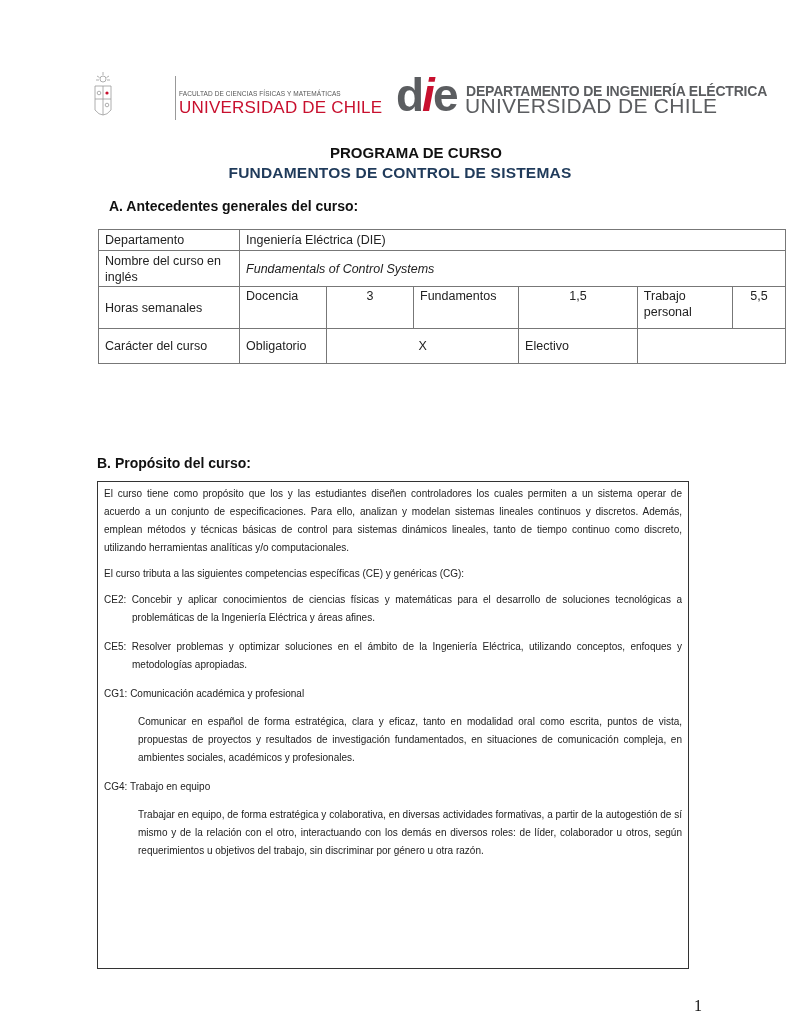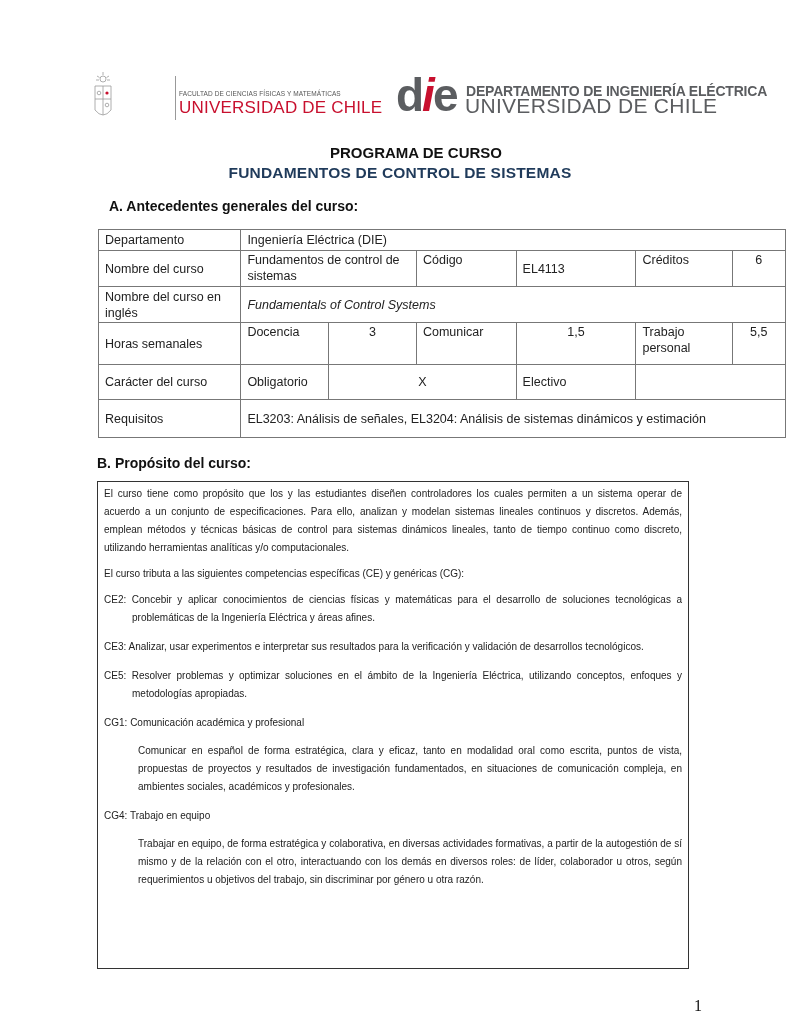--- a/index.html
+++ b/index.html
@@ -96,65 +96,50 @@
       <col style="width:40px">
       <col style="width:41px">
       <col style="width:45px">
   </colgroup>
   <tbody>
       <tr style="height:21px">
     <td>Departamento</td>
     <td colspan="10">Ingeniería Eléctrica (DIE)</td>
   </tr>
   <tr style="height:36px">
-    <td>Nombre del curso</td>
-    <td colspan="3" class="top">Fundamentos de control de sistemas</td>
-    <td colspan="2" class="top">Código</td>
-    <td colspan="2">EL4113</td>
-    <td colspan="2" class="top">Créditos</td>
-    <td class="top center">6</td>
-  </tr>
-  <tr style="height:36px">
     <td>Nombre del curso en inglés</td>
     <td colspan="10" class="it">Fundamentals of Control Systems</td>
   </tr>
   <tr style="height:42px">
     <td>Horas semanales</td>
     <td class="top">Docencia</td>
     <td colspan="2" class="top center">3</td>
-    <td colspan="2" class="top">Comunicar</td>
+    <td colspan="2" class="top">Fundamentos</td>
     <td colspan="2" class="top center">1,5</td>
     <td colspan="2" class="top">Trabajo personal</td>
     <td class="top center">5,5</td>
   </tr>
   <tr style="height:35px">
     <td>Carácter del curso</td>
     <td>Obligatorio</td>
     <td colspan="4" class="center">X</td>
     <td colspan="2">Electivo</td>
     <td colspan="3"></td>
-  </tr>
-  <tr style="height:38px">
-    <td>Requisitos</td>
-    <td colspan="10" class="just">EL3203: Análisis de señales, EL3204: Análisis de sistemas dinámicos y estimación</td>
   </tr>
 </tbody>
   </table>
 
 <div class="abs section-h secB">B.  Propósito del curso:</div>
 
 <div class="abs purpose">
   <p class="intro">El curso tiene como propósito que los y las estudiantes diseñen controladores los cuales permiten a un sistema operar de acuerdo a un conjunto de especificaciones. Para ello, analizan y modelan sistemas lineales continuos y discretos. Además, emplean métodos y técnicas básicas de control para sistemas dinámicos lineales, tanto de tiempo continuo como discreto, utilizando herramientas analíticas y/o computacionales.</p>
   <p class="intro">El curso tributa a las siguientes competencias específicas (CE) y genéricas (CG):</p>
 
   <div class="comp">
     <span class="lead"><span>CE2:</span> <span>Concebir y aplicar conocimientos de ciencias físicas y matemáticas para el desarrollo de soluciones tecnológicas a problemáticas de la Ingeniería Eléctrica y áreas afines.</span></span>
-  </div>
-  <div class="comp">
-    <span class="lead"><span>CE3:</span> <span>Analizar, usar experimentos e interpretar sus resultados para la verificación y validación de desarrollos tecnológicos.</span></span>
   </div>
   <div class="comp">
     <span class="lead"><span>CE5:</span> <span>Resolver problemas y optimizar soluciones en el ámbito de la Ingeniería Eléctrica, utilizando conceptos, enfoques y metodologías apropiadas.</span></span>
   </div>
 
   <div class="cg-title"><span>CG1:</span> <span>Comunicación académica y profesional</span></div>
   <div class="cg-desc">Comunicar en español de forma estratégica, clara y eficaz, tanto en modalidad oral como escrita, puntos de vista, propuestas de proyectos y resultados de investigación fundamentados, en situaciones de comunicación compleja, en ambientes sociales, académicos y profesionales.</div>
 
   <div class="cg-title"><span>CG4:</span> <span>Trabajo en equipo</span></div>
   <div class="cg-desc">Trabajar en equipo, de forma estratégica y colaborativa, en diversas actividades formativas, a partir de la autogestión de sí mismo y de la relación con el otro, interactuando con los demás en diversos roles: de líder, colaborador u otros, según requerimientos u objetivos del trabajo, sin discriminar por género u otra razón.</div>

